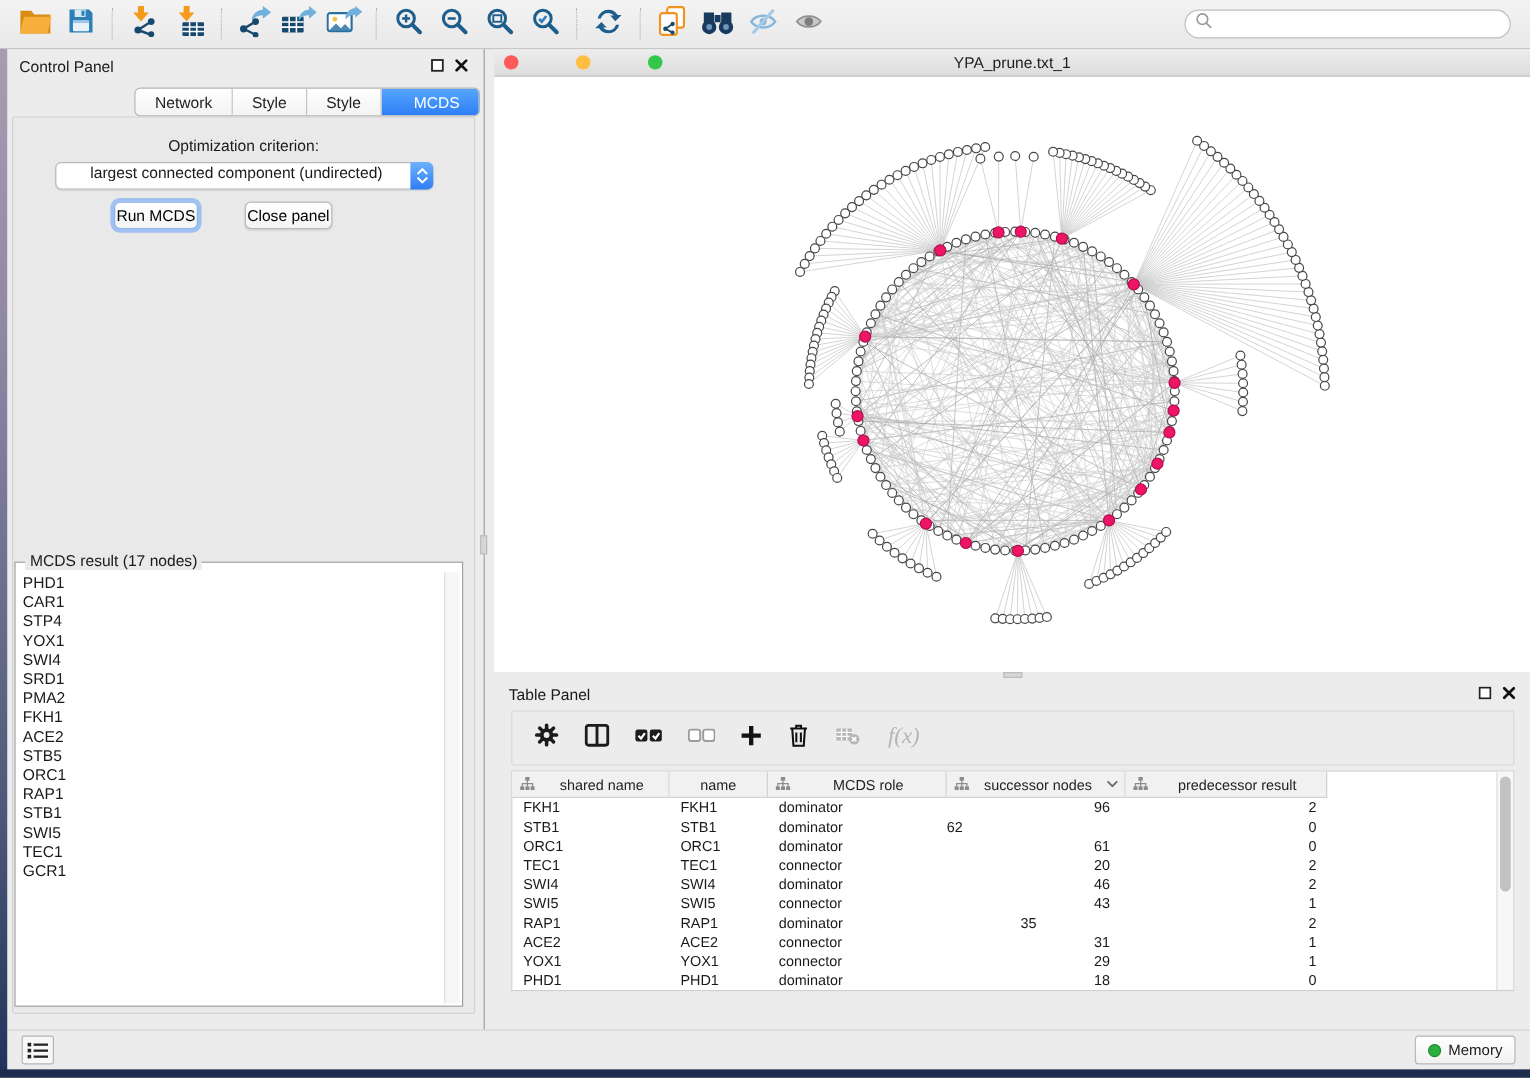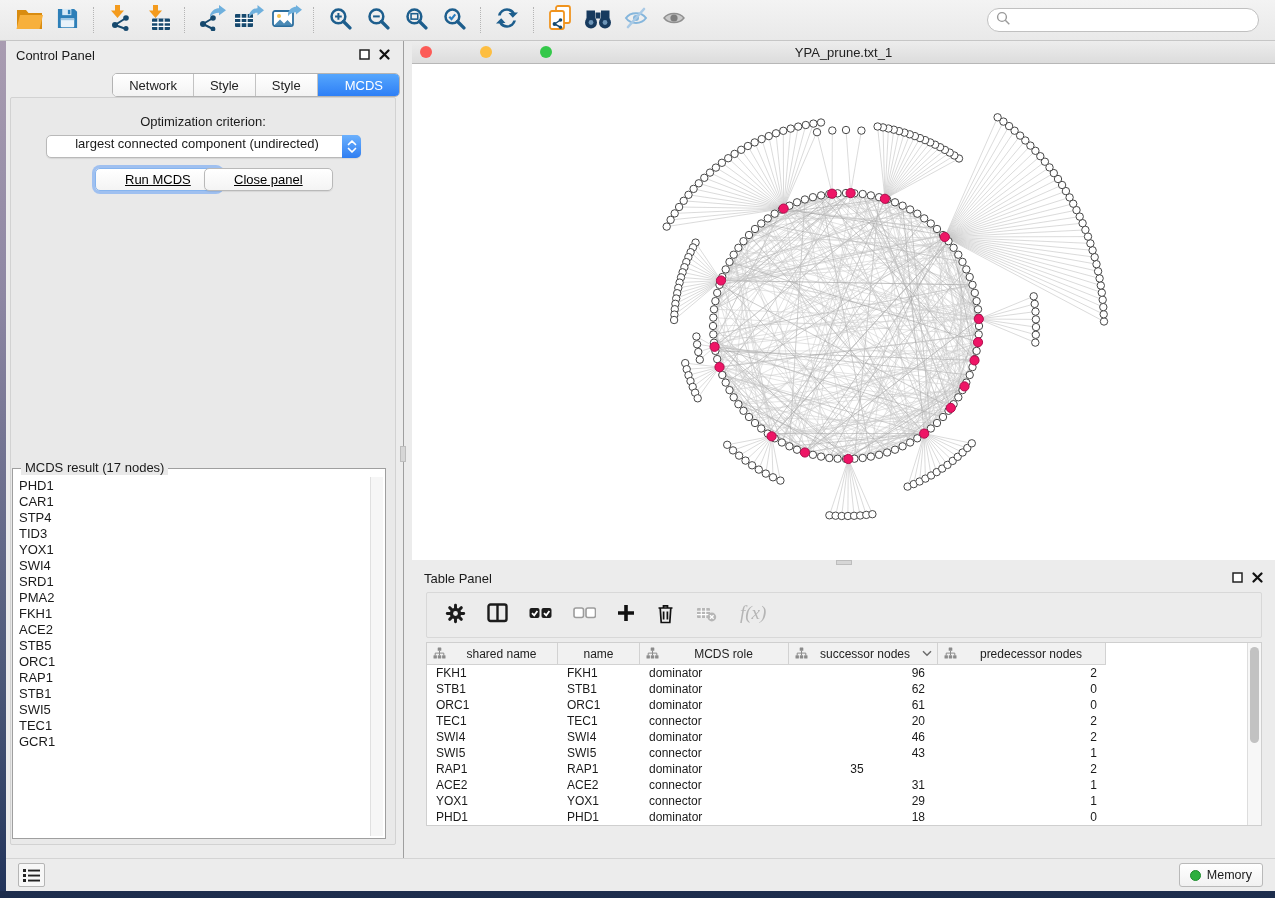--- a/index.html
+++ b/index.html
@@ -33,22 +33,22 @@
   .cp-inner { position:absolute; left:4px; right:4px; top:56px; bottom:13px;
     background:#e9e9e9; border:1px solid #d2d2d2; border-radius:2px; }
   .opt-label { position:absolute; top:16px; left:0; right:0; text-align:center; font-size:13px; }
   .dropdown { position:absolute; top:37px; left:35px; width:315px; height:23px; background:#fff;
     border:1px solid #b9b9b9; border-radius:5px; display:flex; align-items:flex-start;
     box-shadow:0 1px 1px rgba(0,0,0,.08); }
   .dd-text { flex:1; text-align:center; font-size:13px; padding-left:4px; white-space:nowrap; overflow:hidden; }
   .dd-stepper { width:19px; height:23px; margin:-1px; border-radius:0 5px 5px 0;
     background:linear-gradient(#6cb1fd,#2f7ef2); display:flex; align-items:center; justify-content:center; }
   .btn { position:absolute; height:23px; border:1px solid #b9b9b9; border-radius:5px;
-    background:linear-gradient(#ffffff,#f4f4f4); font:13px "Liberation Sans",sans-serif; padding:0 29px;
-    box-shadow:0 1px 1px rgba(0,0,0,.08);text-decoration:underline; }
+    background:linear-gradient(#ffffff,#f4f4f4); font:13px "Liberation Sans",sans-serif; padding:0 1px;
+    box-shadow:0 1px 1px rgba(0,0,0,.08); }
   .btn.run { top:70px; left:84px; box-shadow:0 0 0 3px rgba(110,165,245,.6); border-color:#86b4ee; }
   .btn.closep { top:70px; left:193px; }
   .result-group { position:absolute; left:1px; top:370px; width:374px; height:371px;
     border:1px solid #9f9f9f; background:#fff; }
   .result-legend { position:absolute; top:-9px; left:8px; background:#e9e9e9; padding:0 4px; font-size:13px; }
   .result-list { position:absolute; top:9px; left:2px; right:17px; bottom:2px; overflow:hidden;
     font-size:13px; }
   .result-list div { line-height:16px; padding-left:4px; }
   .result-scroll { position:absolute; top:8px; right:2px; bottom:2px; width:13px;
     background:#f6f6f6; border-left:1px solid #e0e0e0; }
@@ -303,21 +303,20 @@
           </span>
         </div>
         <button class="btn run">Run MCDS</button>
         <button class="btn closep">Close panel</button>
         <div class="result-group">
           <div class="result-legend">MCDS result (17 nodes)</div>
           <div class="result-list" id="resultList">
               <div>PHD1</div>
               <div>CAR1</div>
               <div>STP4</div>
-              <div>TID3</div>
               <div>YOX1</div>
               <div>SWI4</div>
               <div>SRD1</div>
               <div>PMA2</div>
               <div>FKH1</div>
               <div>ACE2</div>
               <div>STB5</div>
               <div>ORC1</div>
               <div>RAP1</div>
               <div>STB1</div>
@@ -1272,36 +1271,36 @@
                   <svg width="13" height="13" viewBox="0 0 13 13">
                     <g fill="#8b8b8b">
                       <rect x="4.7" y="0.5" width="3.6" height="3.2" rx="0.5"></rect>
                       <rect x="0.5" y="8.2" width="3.4" height="3.2" rx="0.5"></rect>
                       <rect x="4.8" y="8.2" width="3.4" height="3.2" rx="0.5"></rect>
                       <rect x="9.1" y="8.2" width="3.4" height="3.2" rx="0.5"></rect>
                     </g>
                     <path d="M6.5 3.7v2.4M2.2 8.2V6.1h8.6v2.1M6.5 6.1v2.1" stroke="#8b8b8b" fill="none"></path>
                   </svg>
                 </span>
-                <span class="lab">predecessor nodes</span>
+                <span class="lab">predecessor result</span>
               </div>
             </div>
           <div class="tp-tbody" id="tbody">
               <div class="t-row">
                 <div class="t-cell" style="width: 131px; padding-left: 9px;">FKH1</div>
                 <div class="t-cell" style="width: 82px; padding-left: 9px;">FKH1</div>
                 <div class="t-cell" style="width: 149px; padding-left: 9px;">dominator</div>
                 <div class="t-cell" style="width: 149px; text-align: right; padding-right: 13px;">96</div>
                 <div class="t-cell" style="width: 168px; text-align: right; padding-right: 9px;">2</div>
               </div>
               <div class="t-row">
                 <div class="t-cell" style="width: 131px; padding-left: 9px;">STB1</div>
                 <div class="t-cell" style="width: 82px; padding-left: 9px;">STB1</div>
                 <div class="t-cell" style="width: 149px; padding-left: 9px;">dominator</div>
-                <div class="t-cell" style="width: 149px; text-align: right; padding-right: 13px;">62</div>
+                <div class="t-cell" style="width: 149px; text-align: left; padding-right: 13px;">62</div>
                 <div class="t-cell" style="width: 168px; text-align: right; padding-right: 9px;">0</div>
               </div>
               <div class="t-row">
                 <div class="t-cell" style="width: 131px; padding-left: 9px;">ORC1</div>
                 <div class="t-cell" style="width: 82px; padding-left: 9px;">ORC1</div>
                 <div class="t-cell" style="width: 149px; padding-left: 9px;">dominator</div>
                 <div class="t-cell" style="width: 149px; text-align: right; padding-right: 13px;">61</div>
                 <div class="t-cell" style="width: 168px; text-align: right; padding-right: 9px;">0</div>
               </div>
               <div class="t-row">

